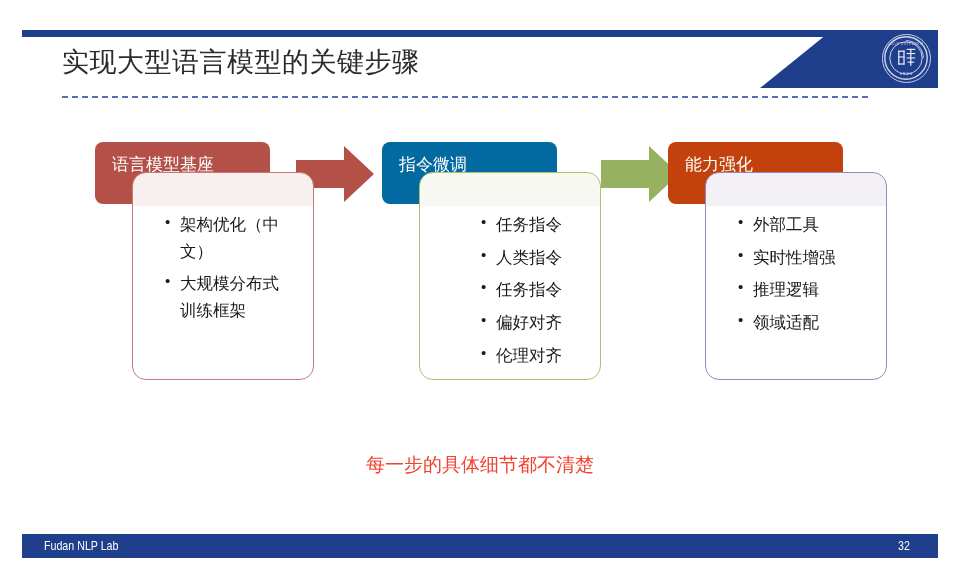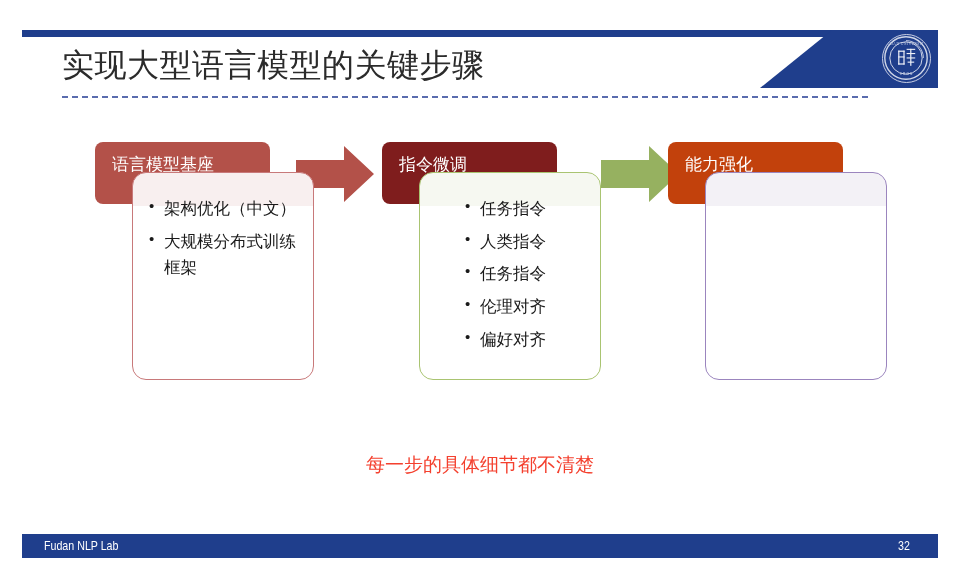--- a/index.html
+++ b/index.html
@@ -48,21 +48,21 @@
     background: #1F3E8C;
     box-sizing: border-box;
     overflow: hidden;
   }
   .logo-seal svg { display:block; }
 
   .slide-title {
     position: absolute;
     left: 62px;
     top: 44px;
-    font-size: 32px;
+    font-size: 27px;
     color: #2b2b2b;
     letter-spacing: 0.5px;
     white-space: nowrap;
   }
   .title-rule {
     position: absolute;
     left: 62px;
     top: 96px;
     width: 806px;
     height: 0;
@@ -86,21 +86,21 @@
   .stage-body {
     position: absolute;
     border-radius: 14px;
     box-sizing: border-box;
     background: #ffffff;
     z-index: 2;
     padding: 22px 10px 10px 16px;
   }
   .stage-body ul {
     list-style: none;
-    margin: 0;
+    margin: 16px;
     padding: 0;
   }
   .stage-body li {
     position: relative;
     font-size: 16.5px;
     color: #1a1a1a;
     line-height: 1.62;
     padding-left: 15px;
     margin-bottom: 6px;
   }
@@ -111,21 +111,21 @@
     top: -1px;
     font-size: 15px;
     color: #1a1a1a;
   }
 
   
   .s1 .stage-head { left: 95px;  top: 142px; width: 175px; height: 62px; background: #B35149; }
   .s1 .stage-body { left: 132px; top: 172px; width: 182px; height: 208px; border: 1.3px solid #C8797A; }
 
   
-  .s2 .stage-head { left: 382px; top: 142px; width: 175px; height: 62px; background: #7f1d1d; }
+  .s2 .stage-head { left: 382px; top: 142px; width: 175px; height: 62px; background: #0369a1; }
   .s2 .stage-body { left: 419px; top: 172px; width: 182px; height: 208px; border: 1.3px solid #A9C471; padding-left: 45px; }
 
   
   .s3 .stage-head { left: 668px; top: 142px; width: 175px; height: 62px; background: #c2410c; }
   .s3 .stage-body { left: 705px; top: 172px; width: 182px; height: 208px; border: 1.3px solid #9B85BE; }
 
   
   .tint-overlay {
     position: absolute;
     left: 0; top: 0;
@@ -238,36 +238,42 @@
     </div>
 
     <div class="stage s2">
       <div class="stage-head">指令微调</div>
       <div class="stage-body">
         <div class="tint-overlay"></div>
         <ul>
           <li>任务指令</li>
           <li>人类指令</li>
           <li>任务指令</li>
+          <li>偏好对齐</li>
           <li>伦理对齐</li>
-          <li>偏好对齐</li>
         </ul>
       </div>
     </div>
 
     <div class="arrow arrow-2">
       <svg width="78" height="58" viewBox="0 0 78 58" aria-hidden="true">
         <polygon points="0,15 48,15 48,1 78,29 48,57 48,43 0,43" fill="#96B160"></polygon>
       </svg>
     </div>
 
     <div class="stage s3">
       <div class="stage-head">能力强化</div>
       <div class="stage-body">
         <div class="tint-overlay"></div>
+        <ul>
+          <li>外部工具</li>
+          <li>实时性增强</li>
+          <li>推理逻辑</li>
+          <li>领域适配</li>
+        </ul>
       </div>
     </div>
 
   </div>
 
   <div class="caption">每一步的具体细节都不清楚</div>
 
   <div class="footer-bar"></div>
   <div class="footer-left">Fudan NLP Lab</div>
   <div class="footer-right">32</div>

